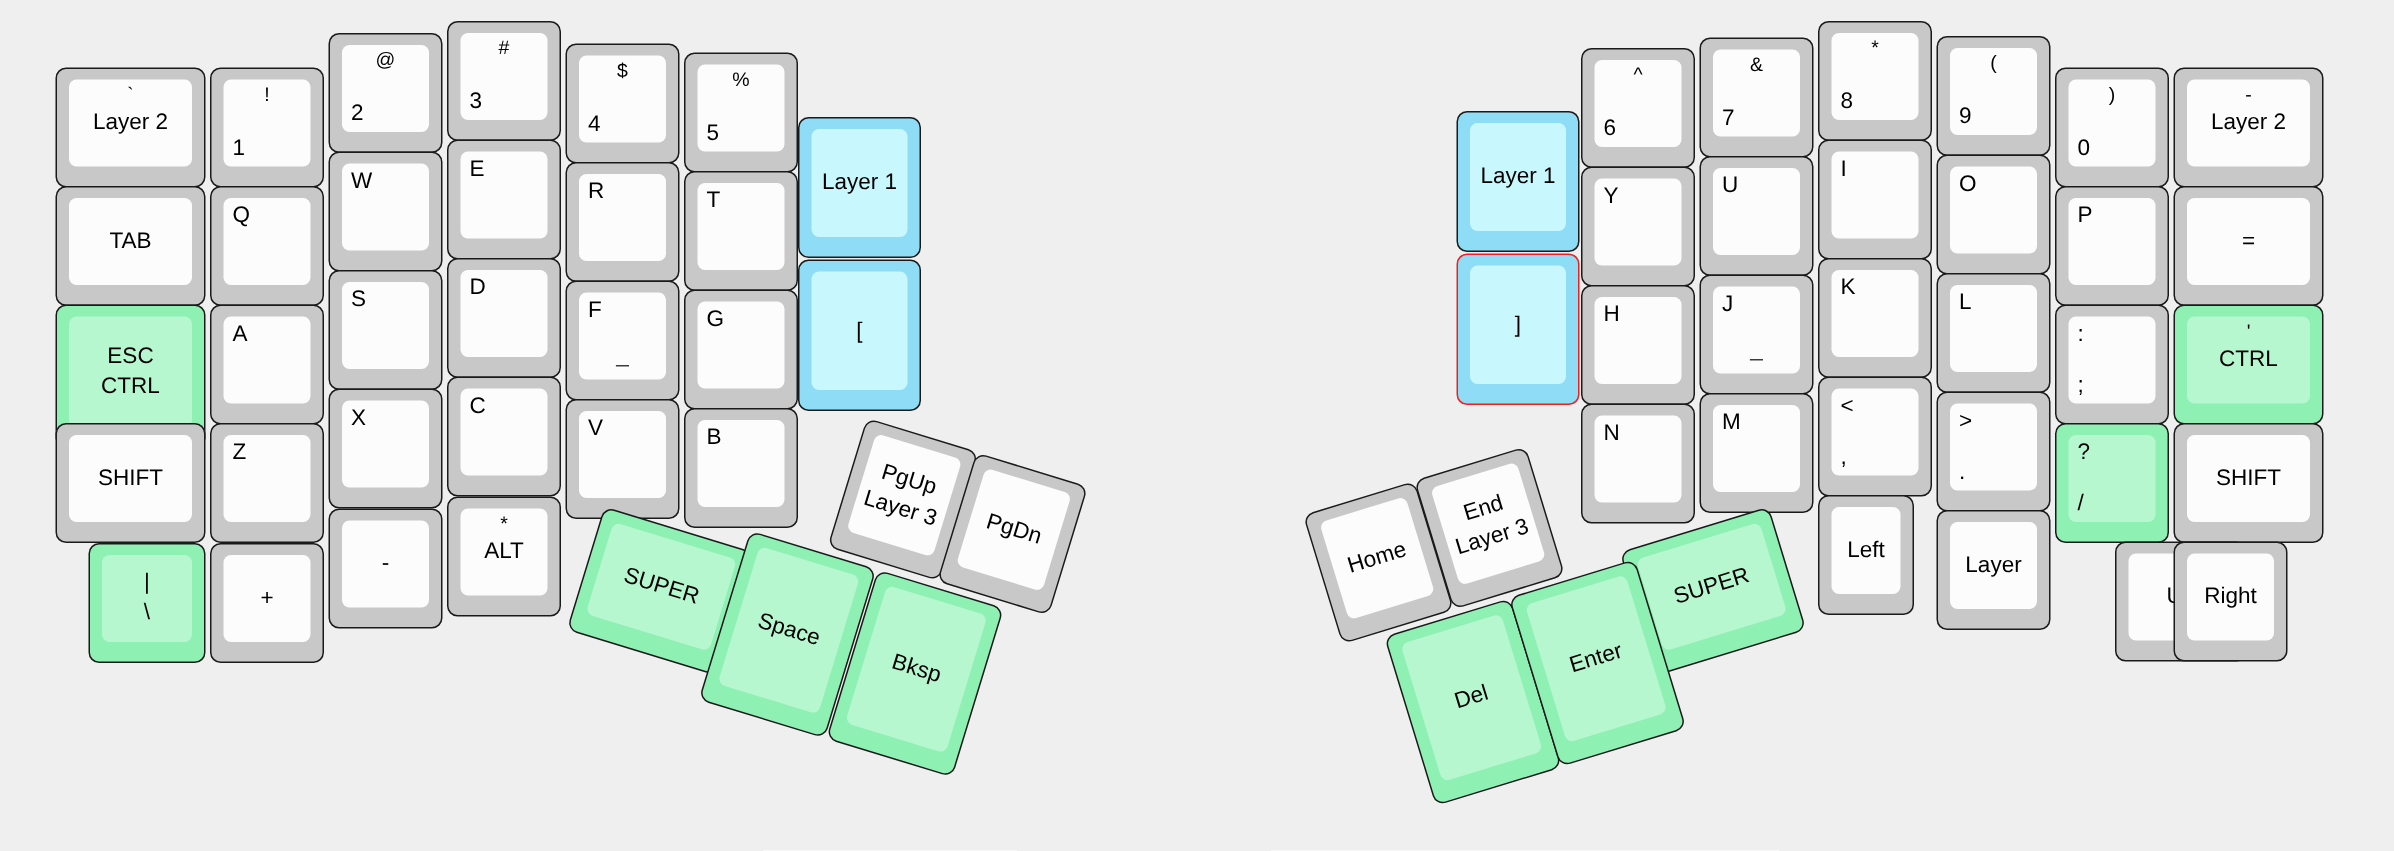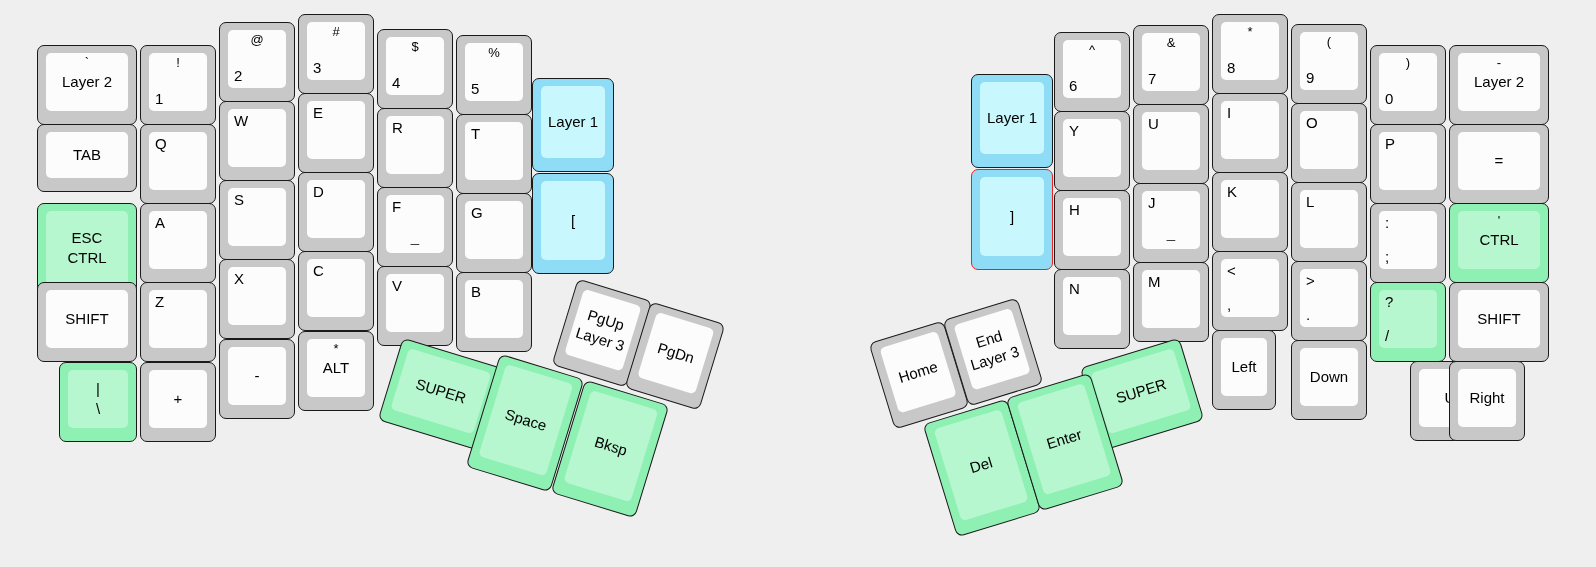--- a/index.html
+++ b/index.html
@@ -103,21 +103,21 @@
         <div class="cap">
           <span class="lb tc">%</span>
           <span class="lb bl">5</span>
         </div>
       </div>
       <div class="key cyan" style="left: 532px; top: 78px; width: 82px; height: 94px;">
         <div class="cap">
           <span class="lb ctr">Layer 1</span>
         </div>
       </div>
-      <div class="key white" style="left: 37px; top: 124px; width: 100px; height: 68px;">
+      <div class="key white" style="left: 37px; top: 124px; width: 100px; height: 80px;">
         <div class="cap">
           <span class="lb ctr">TAB</span>
         </div>
       </div>
       <div class="key white" style="left: 140px; top: 124px; width: 76px; height: 80px;">
         <div class="cap">
           <span class="lb tl">Q</span>
         </div>
       </div>
       <div class="key white" style="left: 219px; top: 101px; width: 76px; height: 80px;">
@@ -399,21 +399,21 @@
           <span class="lb ctr">SHIFT</span>
         </div>
       </div>
       <div class="key white" style="left: 1212px; top: 330px; width: 64px; height: 80px;">
         <div class="cap">
           <span class="lb ctr">Left</span>
         </div>
       </div>
       <div class="key white" style="left: 1291px; top: 340px; width: 76px; height: 80px;">
         <div class="cap">
-          <span class="lb ctr">Down</span>
+          <span class="lb ctr">Layer</span>
         </div>
       </div>
       <div class="key white" style="left: 1370px; top: 361px; width: 88px; height: 80px; margin-left: 40px;">
         <div class="cap">
           <span class="lb ctr">Up</span>
         </div>
       </div>
       <div class="key white" style="left: 1449px; top: 361px; width: 76px; height: 80px;">
         <div class="cap">
           <span class="lb ctr">Right</span>

